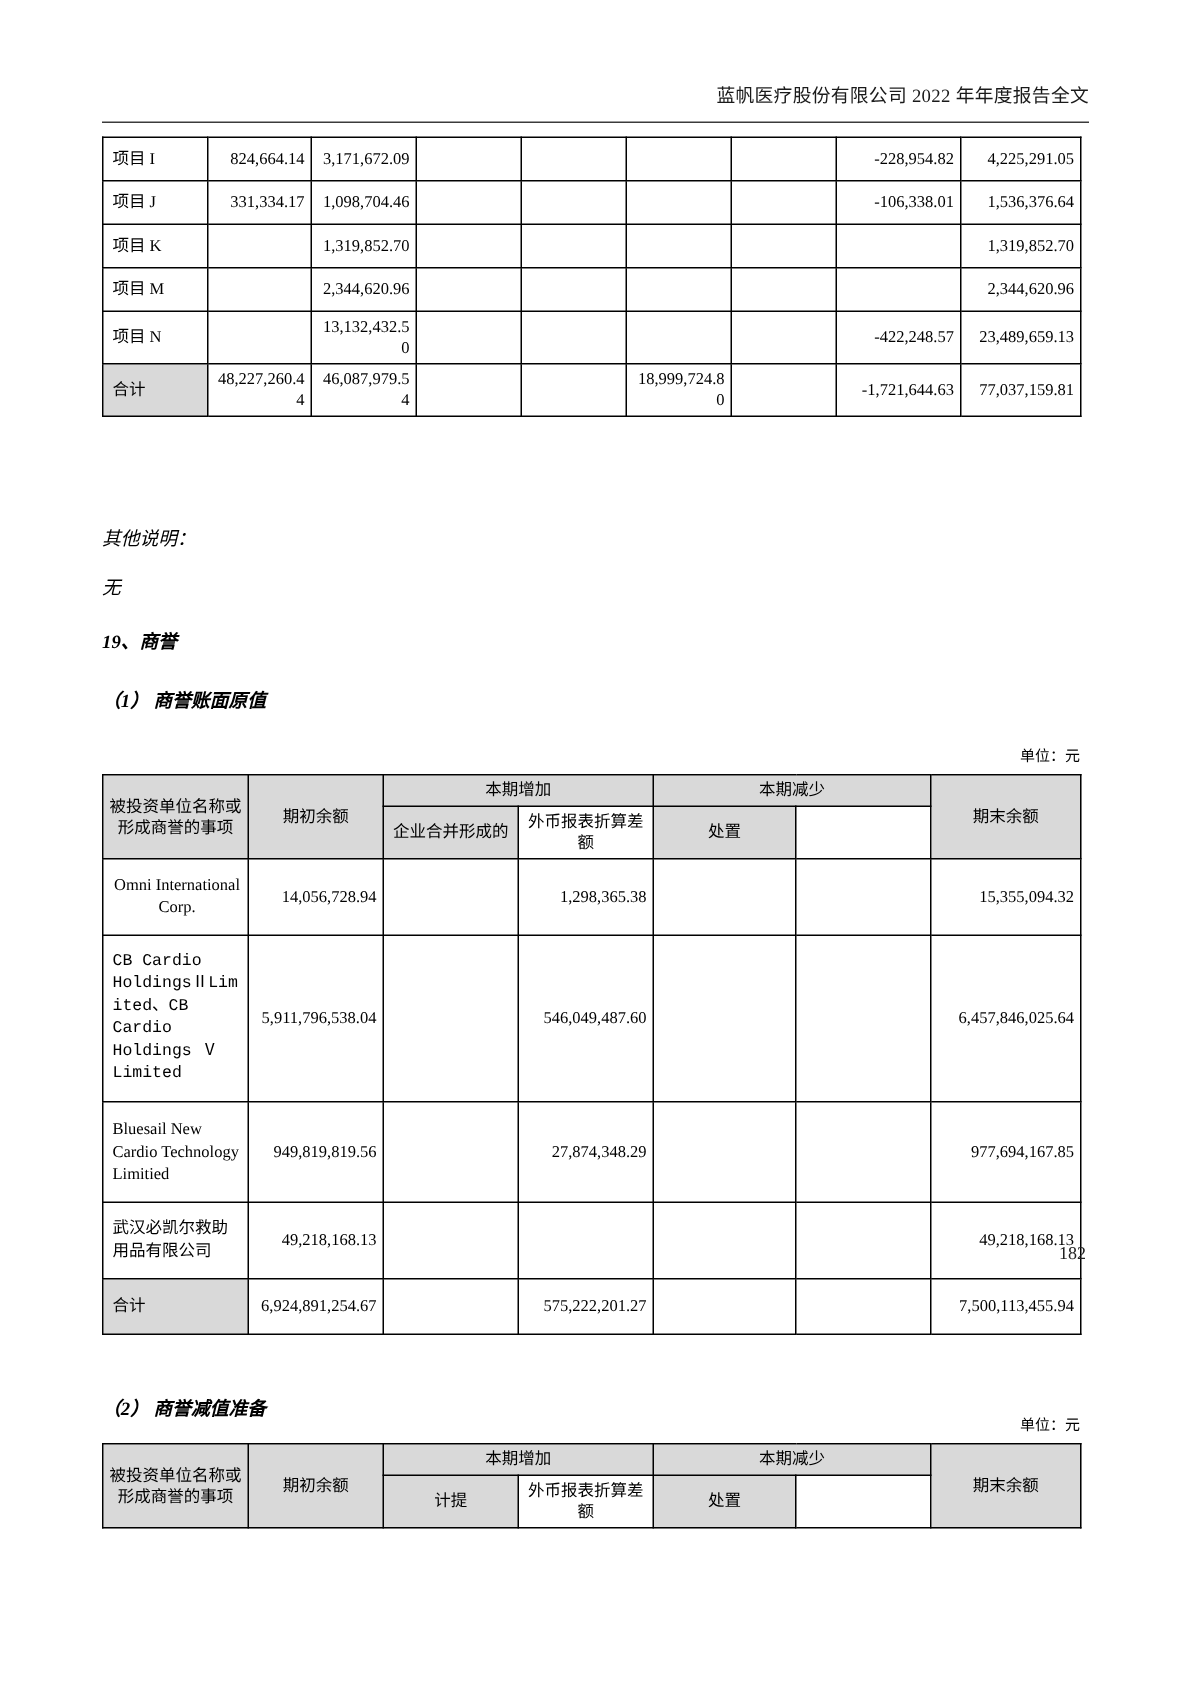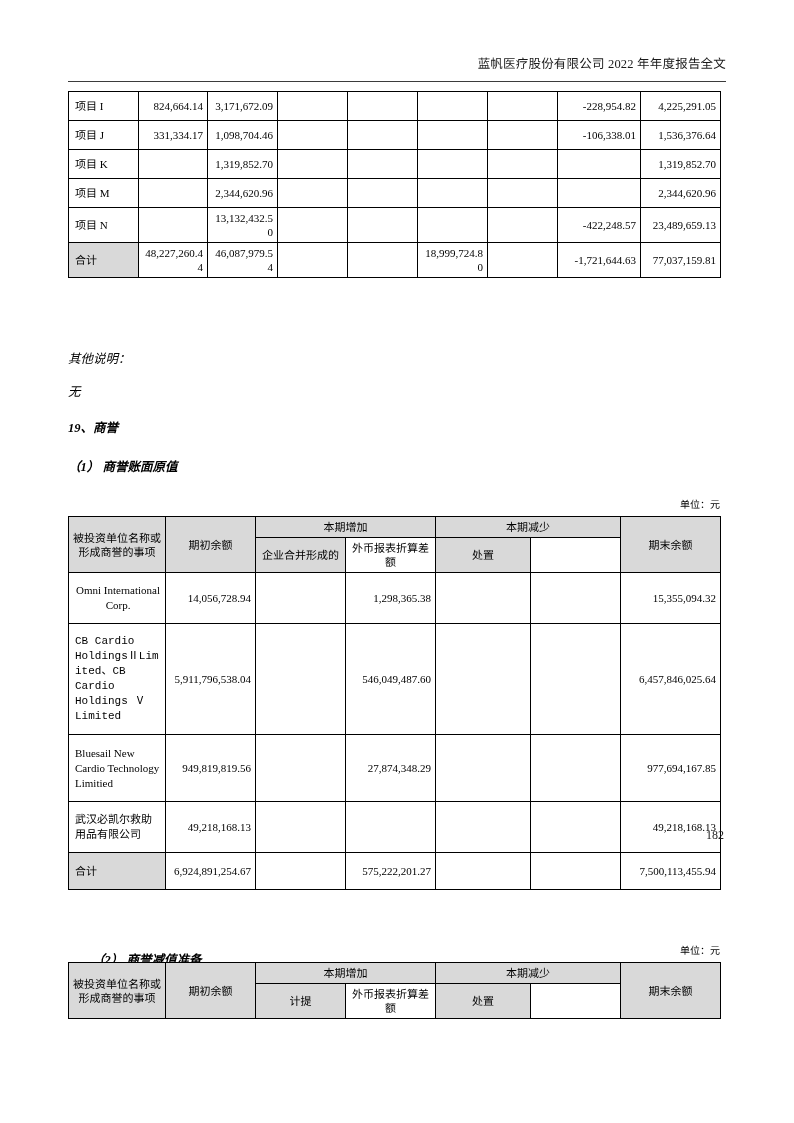--- a/index.html
+++ b/index.html
@@ -314,21 +314,21 @@
           <td class="num"></td>
           <td class="num">575,222,201.27</td>
           <td class="num"></td>
           <td class="num"></td>
           <td class="num">7,500,113,455.94</td>
         </tr>
       </tbody>
     </table>
   </div>
 
-  <div class="para bold" style="top:951px;margin-left:24px;">（2） 商誉减值准备</div>
+  <div class="para bold" style="top:930px;">（2） 商誉减值准备</div>
 
   <div class="unit-label" style="top:944px;">单位：元</div>
 
   <div class="table-gw-wrap" style="top:962px;">
     <table class="fin">
       <colgroup>
         <col style="width:97px">
           <col style="width:90px">
           <col style="width:90px">
         <col style="width:90px">

